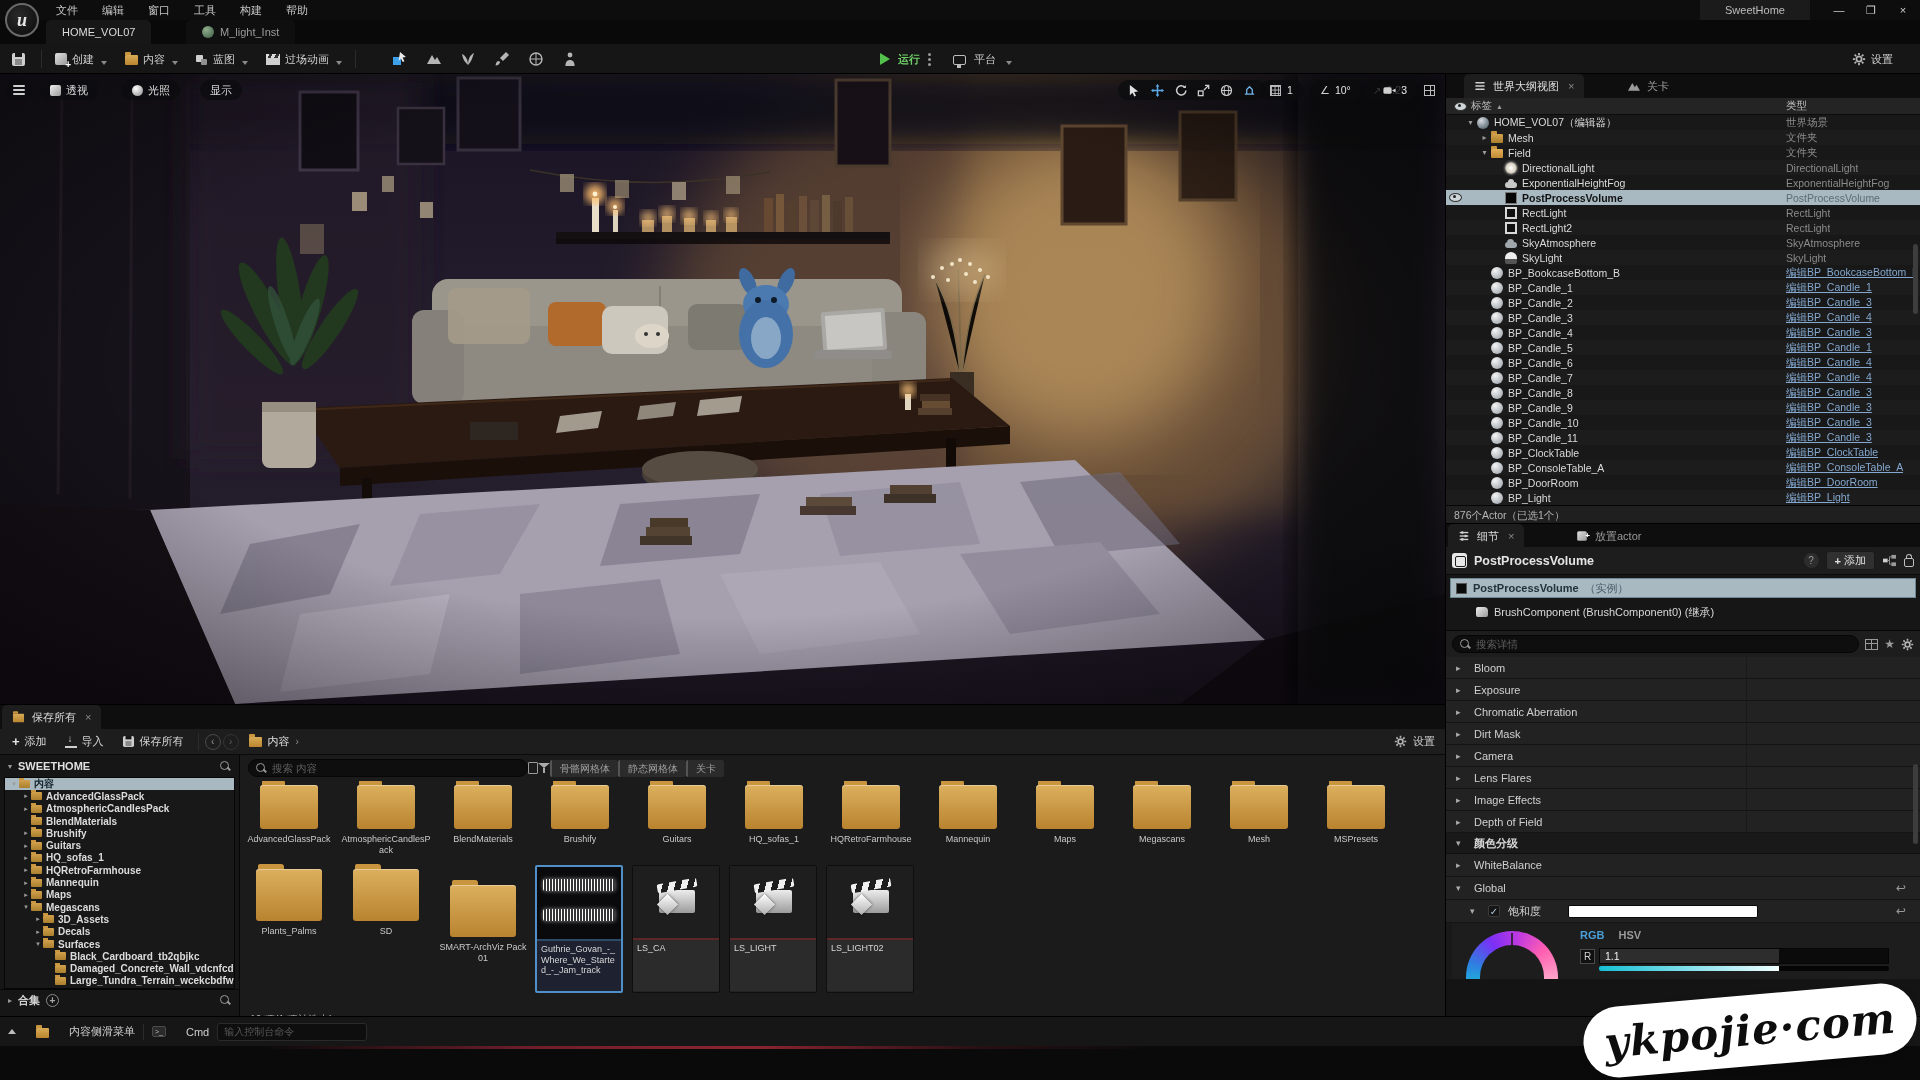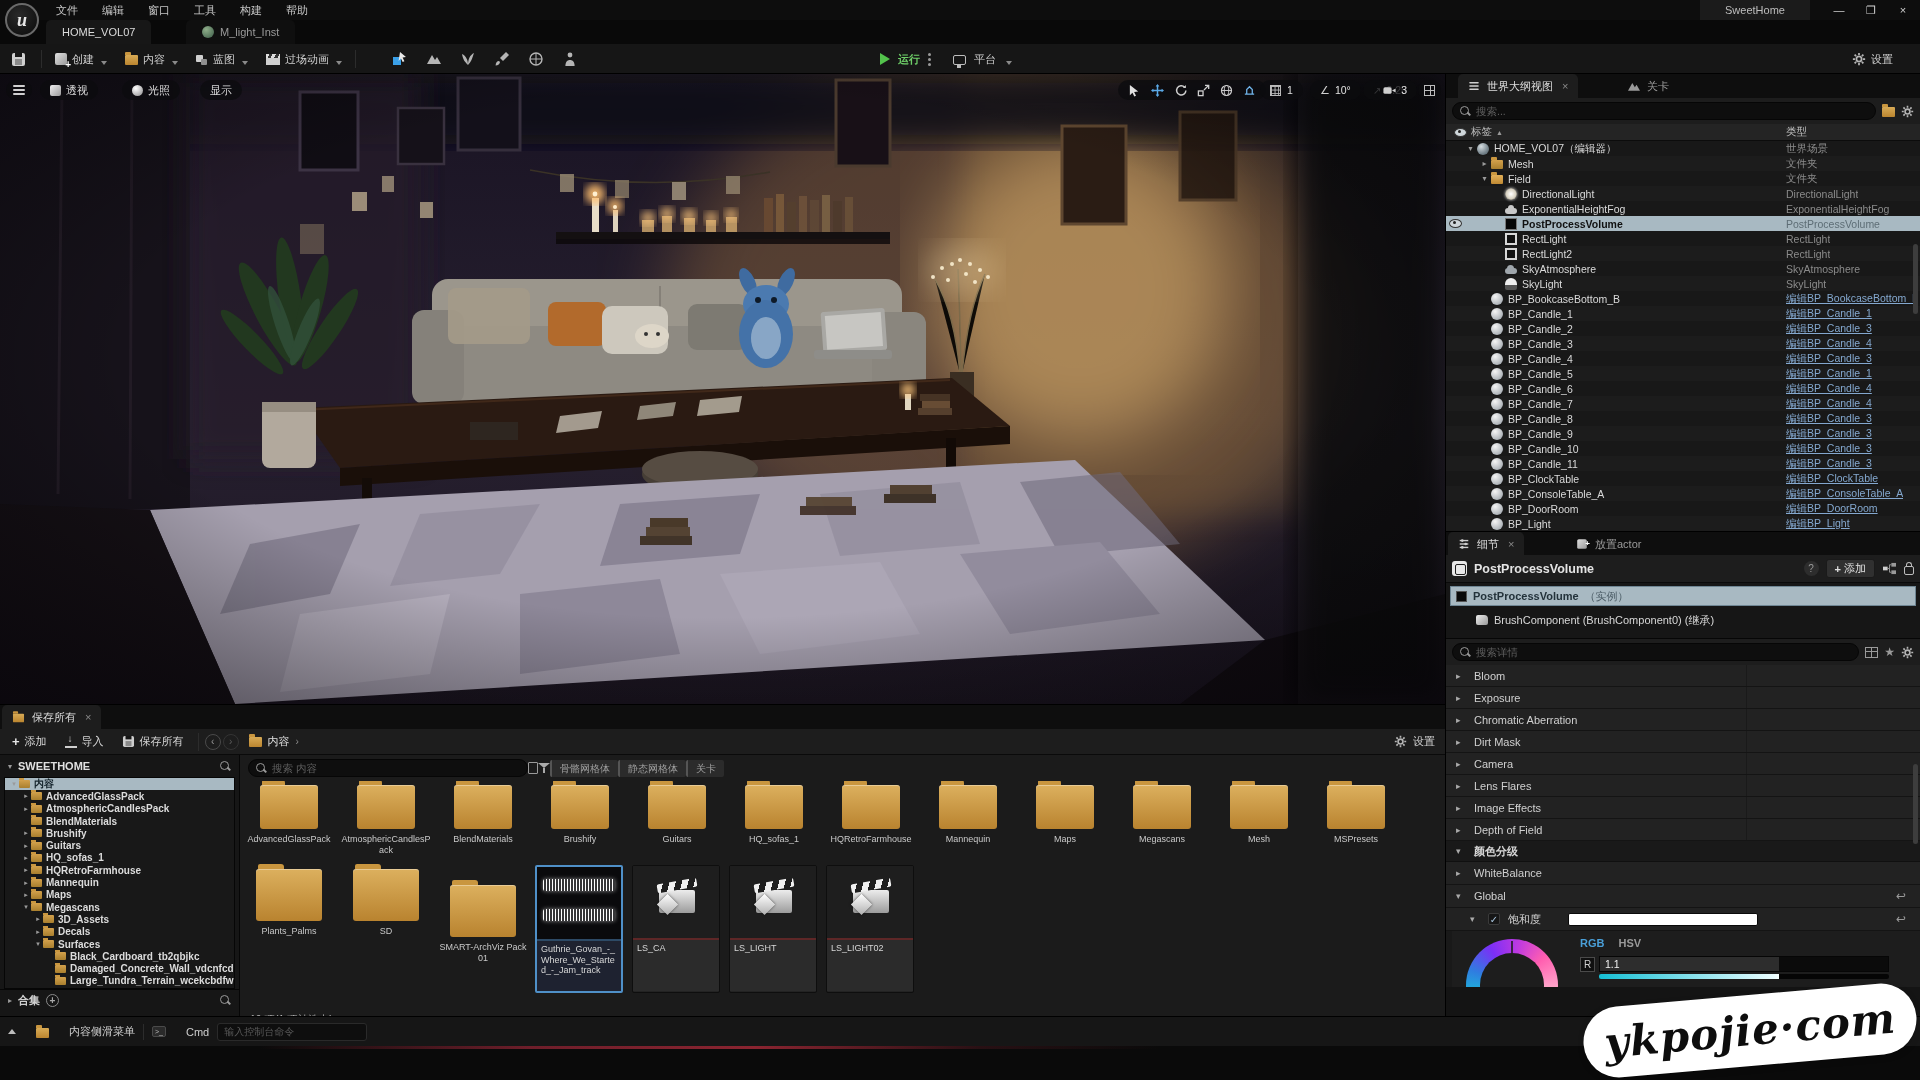--- a/index.html
+++ b/index.html
@@ -611,49 +611,36 @@
     <span style="display:inline-block;width:11px;height:11px;border:1px solid #bbb;position:relative;">
         <span style="position:absolute;left:4.5px;top:0;width:1px;height:100%;background:#bbb;"></span>
         <span style="position:absolute;top:4.5px;left:0;height:1px;width:100%;background:#bbb;"></span>
       </span>
   </div>
 </div>
 
 <div id="right">
 
   <div class="panel-tabs">
-    <div class="p-tab active" style="left:12px;text-align:center;">
+    <div class="p-tab active" style="left:18px;text-align:center;">
       <span class="burger" style="transform:scale(.8);">
           <i></i>
           <i></i>
           <i></i>
         </span>
       <span>世界大纲视图</span>
         <span class="tab-x">×</span>
     </div>
     <div class="p-tab inactive" style="left:172px;">
       <svg class="ic" width="12" height="10" viewBox="0 0 14 11">
           <path d="M0 11L5 2l3 5 2-3 4 7z" fill="#9a9a9a"></path>
         </svg>
       <span>关卡</span>
     </div>
   </div>
-  <div class="searchrow">
-    <div class="search-pill">
-      <span class="ic-mag"></span>
-      <input placeholder="搜索..." style="">
-    </div>
-    <span class="ic-folder-s" style="position:relative;"></span>
-    <svg class="ic gear" width="13" height="13" viewBox="0 0 16 16">
-        <circle cx="8" cy="8" r="3" fill="none" stroke="currentColor" stroke-width="2"></circle>
-        <g stroke="currentColor" stroke-width="2">
-          <path d="M8 1v2.4M8 12.6V15M1 8h2.4M12.6 8H15M3 3l1.7 1.7M11.3 11.3L13 13M3 13l1.7-1.7M11.3 4.7L13 3"></path>
-        </g>
-      </svg>
-  </div>
   <div class="ol-head">
     <span class="ic-eye" style="margin:0 4px;"></span>
     <span>标签</span>
     <span style="font-size:7px;margin-left:4px;color:#9a9a9a;">▲</span>
     <span style="position:absolute;left:340px;">类型</span>
   </div>
   <div id="outliner-rows">
       <div class="ol-row">
         <span class="ol-eye"></span>
         <span style="width: 0px; flex: 0 0 auto;"></span>
@@ -857,20 +844,21 @@
       <div class="ol-row alt">
         <span class="ol-eye"></span>
         <span style="width: 14px; flex: 0 0 auto;"></span>
         <span class="ol-ex"></span>
         <span class="oi oi-sphere"></span>
         <span class="ol-label">BP_Light</span>
         <span class="ol-type link">编辑BP_Light</span>
       </div>
     </div>
   <div class="vscroll" style="top:170px;height:70px;"></div>
+  <div id="ol-footer">876个Actor（已选1个）</div>
 
   <div class="panel-tabs" style="border-top:1px solid #000;">
     <div class="p-tab active" style="left:2px;">
       <svg class="ic" width="12" height="12" viewBox="0 0 14 14">
           <g stroke="#cfcfcf" stroke-width="1.6">
             <line x1="2" y1="3" x2="12" y2="3"></line>
             <line x1="2" y1="7" x2="12" y2="7"></line>
             <line x1="2" y1="11" x2="12" y2="11"></line>
           </g>
           <circle cx="5" cy="3" r="1.6" fill="#cfcfcf"></circle>

